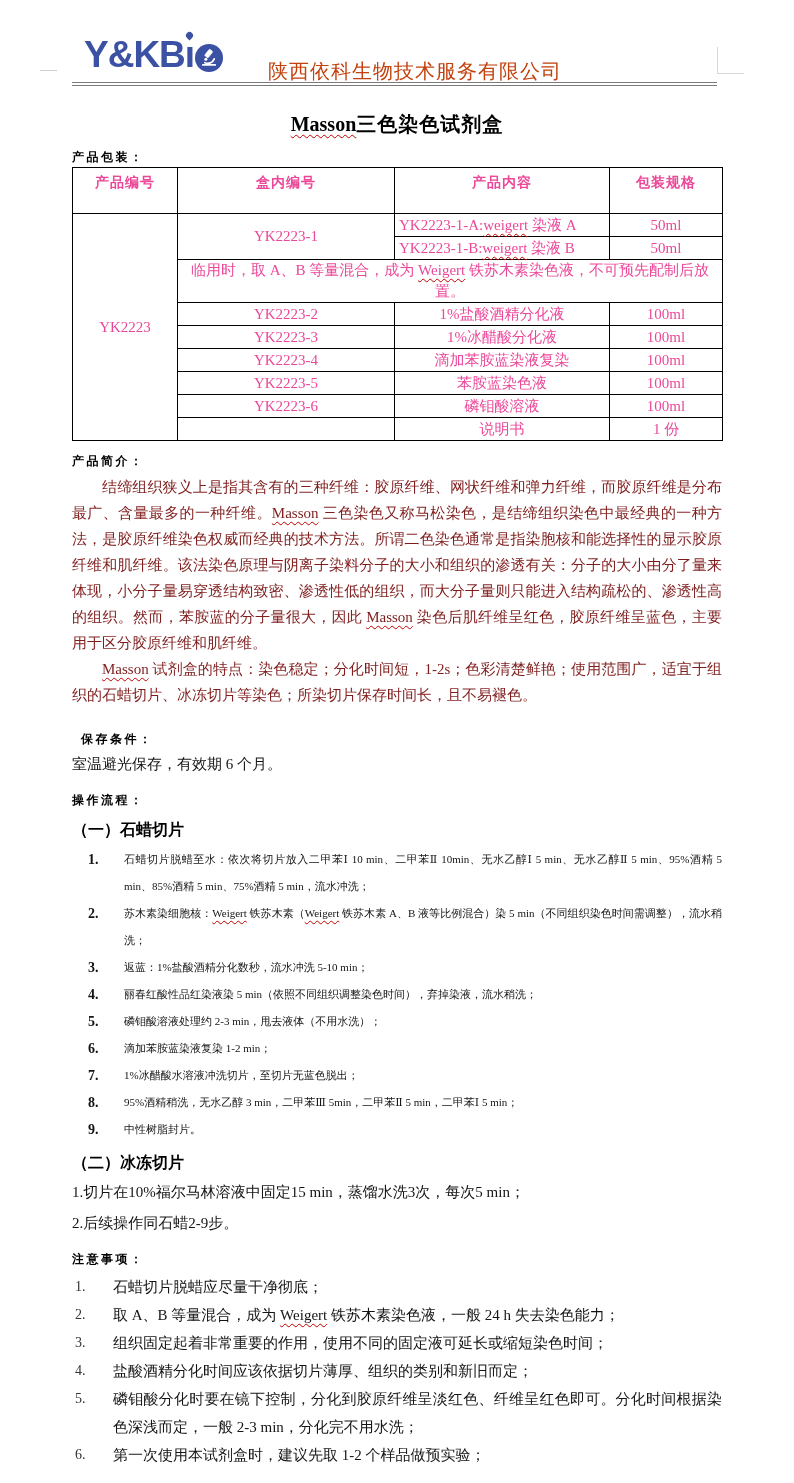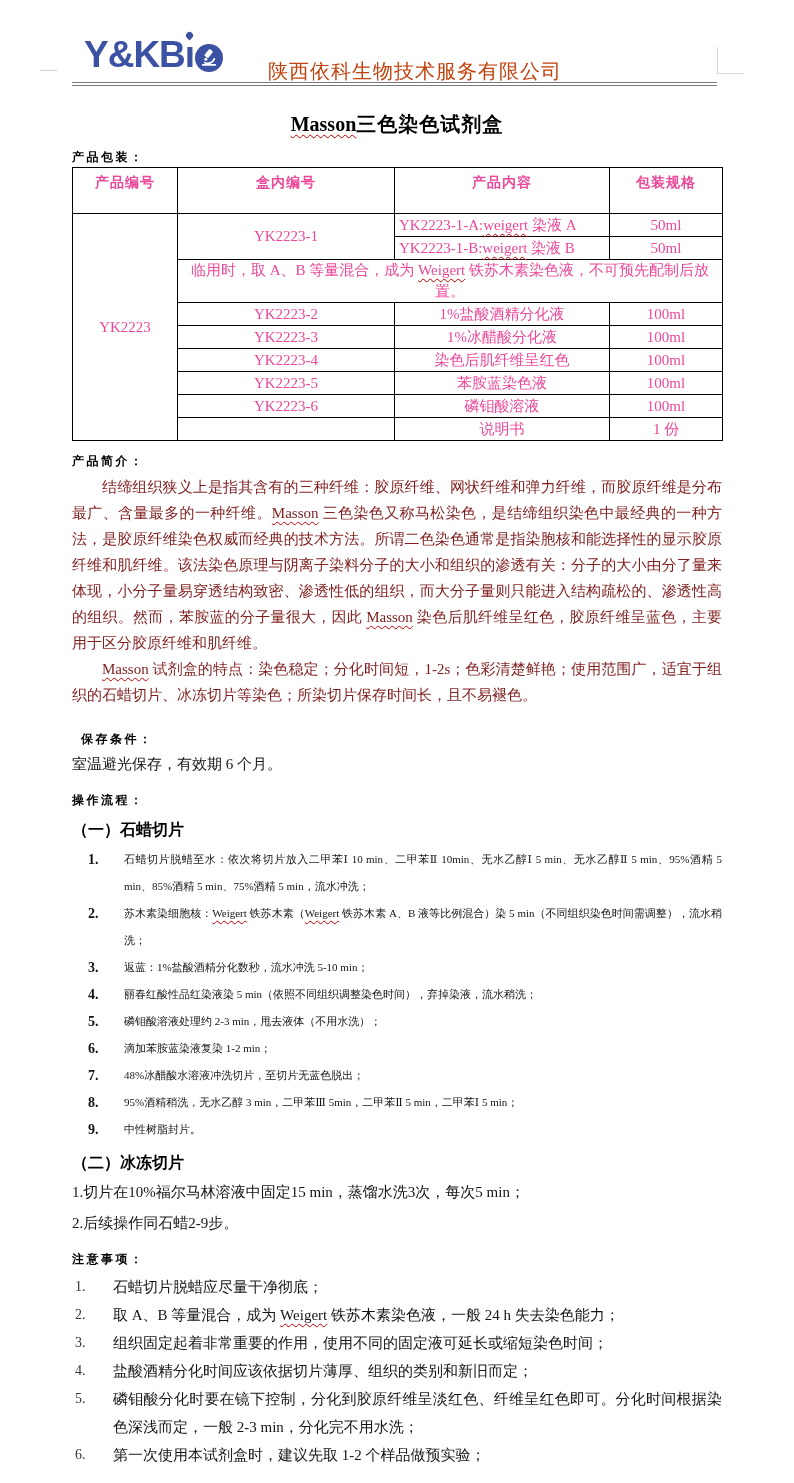--- a/index.html
+++ b/index.html
@@ -155,21 +155,21 @@
       <td>1%盐酸酒精分化液</td>
       <td>100ml</td>
     </tr>
     <tr>
       <td>YK2223-3</td>
       <td>1%冰醋酸分化液</td>
       <td>100ml</td>
     </tr>
     <tr>
       <td>YK2223-4</td>
-      <td>染色后肌纤维呈红色</td>
+      <td>滴加苯胺蓝染液复染</td>
       <td>100ml</td>
     </tr>
     <tr>
       <td>YK2223-5</td>
       <td>苯胺蓝染色液</td>
       <td>100ml</td>
     </tr>
     <tr>
       <td>YK2223-6</td>
       <td>磷钼酸溶液</td>
@@ -193,21 +193,21 @@
   <div class="sec-heading proc-heading">操作流程：</div>
 
   <div class="sub-heading">（一）石蜡切片</div>
   <ol class="steps">
     <li>石蜡切片脱蜡至水：依次将切片放入二甲苯Ⅰ 10 min、二甲苯Ⅱ 10min、无水乙醇Ⅰ 5 min、无水乙醇Ⅱ 5 min、95%酒精 5 min、85%酒精 5 min、75%酒精 5 min，流水冲洗；</li>
     <li><span>苏木素染细胞核：</span><span class="wavy">Weigert</span><span> 铁苏木素（</span><span class="wavy">Weigert</span><span> 铁苏木素 A、B 液等比例混合）染 5 min（不同组织染色时间需调整），流水稍洗；</span></li>
     <li>返蓝：1%盐酸酒精分化数秒，流水冲洗 5-10 min；</li>
     <li>丽春红酸性品红染液染 5 min（依照不同组织调整染色时间），弃掉染液，流水稍洗；</li>
     <li>磷钼酸溶液处理约 2-3 min，甩去液体（不用水洗）；</li>
     <li>滴加苯胺蓝染液复染 1-2 min；</li>
-    <li>48%冰醋酸水溶液冲洗切片，至切片无蓝色脱出；</li>
+    <li>1%冰醋酸水溶液冲洗切片，至切片无蓝色脱出；</li>
     <li>95%酒精稍洗，无水乙醇 3 min，二甲苯Ⅲ 5min，二甲苯Ⅱ 5 min，二甲苯Ⅰ 5 min；</li>
     <li>中性树脂封片。</li>
   </ol>
 
   <div class="sub-heading">（二）冰冻切片</div>
   <div class="frozen-line">1.切片在10%福尔马林溶液中固定15 min，蒸馏水洗3次，每次5 min；</div>
   <div class="frozen-line">2.后续操作同石蜡2-9步。</div>
 
   <div class="sec-heading notes-heading">注意事项：</div>
   <ol class="notes">

